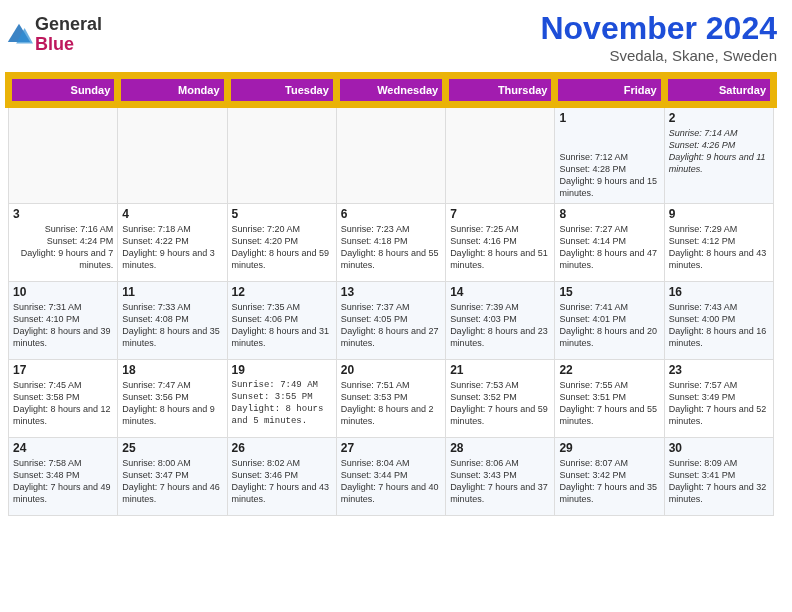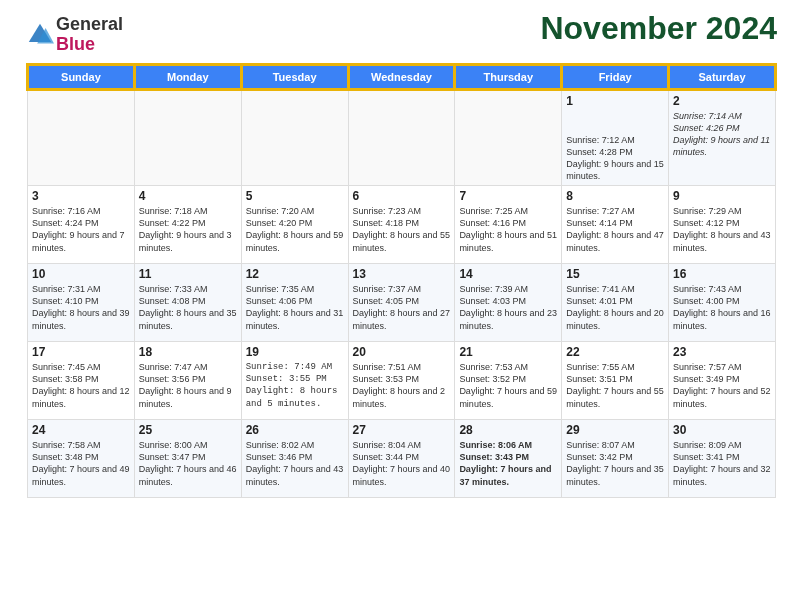--- a/index.html
+++ b/index.html
@@ -5,21 +5,21 @@
     * { margin: 0; padding: 0; box-sizing: border-box; }
     body {
       font-family: Arial, sans-serif;
       background: #fff;
       width: 792px;
       height: 612px;
       overflow: hidden;
     }
     .container {
       width: 792px;
-      padding: 10px 15px 5px 26px;
+      padding: 10px 15px 5px 5px;
     }
     .header-row {
       display: flex;
       justify-content: space-between;
       align-items: flex-start;
       margin-bottom: 8px;
     }
     .logo {
       display: flex;
       align-items: center;
@@ -36,39 +36,39 @@
       width: 28px;
       height: 28px;
       margin-right: 2px;
     }
     .title-block {
       text-align: right;
     }
     .month-title {
       font-size: 32px;
       font-weight: bold;
-      color: #14532d;
+      color: #1d4ed8;
     }
     .location-title {
       font-size: 15px;
       color: #555;
     }
     table {
       width: 100%;
       border-collapse: collapse;
       table-layout: fixed;
     }
     thead tr th {
-      background-color: #3b82f6;
+      background-color: #a21caf;
       color: #fff;
       font-size: 11px;
       font-weight: bold;
       padding: 5px 4px;
-      text-align: center;
-      border: 3px solid #eab308;
+      text-align: right;
+      border: 7px solid #eab308;
     }
     tbody tr td {
       vertical-align: top;
       padding: 3px 4px;
       font-size: 9.5px;
       color: #222;
       border: 1px solid #ddd;
       height: 78px;
       background: #fff;
     }
@@ -107,20 +107,21 @@
       </svg>
       <div>
         <div class="logo-text">
           <span class="logo-general">General</span><br>
           <span class="logo-blue">Blue</span>
         </div>
       </div>
     </div>
     <div class="title-block">
       <div class="month-title">November 2024</div>
+      <div class="location-title">Svedala, Skane, Sweden</div>
     </div>
   </div>
 
   <table>
     <thead>
       <tr>
         <th>Sunday</th>
         <th>Monday</th>
         <th>Tuesday</th>
         <th>Wednesday</th>
@@ -145,21 +146,21 @@
           <td>
             <span class="day-number">2</span>
             <div class="day-info" style="white-space: pre-line; font-style: italic;">Sunrise: 7:14 AM
 Sunset: 4:26 PM
 Daylight: 9 hours and 11 minutes.</div>
           </td>
         </tr>
         <tr>
           <td>
             <span class="day-number">3</span>
-            <div class="day-info" style="white-space: pre-line;">Sunrise: 7:16 AM
+            <div class="day-info" style="white-space: pre-line; text-align: right;">Sunrise: 7:16 AM
 Sunset: 4:24 PM
 Daylight: 9 hours and 7 minutes.</div>
           </td>
           <td>
             <span class="day-number">4</span>
             <div class="day-info" style="white-space: pre-line;">Sunrise: 7:18 AM
 Sunset: 4:22 PM
 Daylight: 9 hours and 3 minutes.</div>
           </td>
           <td>
@@ -301,21 +302,21 @@
 Daylight: 7 hours and 43 minutes.</div>
           </td>
           <td>
             <span class="day-number">27</span>
             <div class="day-info" style="white-space: pre-line;">Sunrise: 8:04 AM
 Sunset: 3:44 PM
 Daylight: 7 hours and 40 minutes.</div>
           </td>
           <td>
             <span class="day-number">28</span>
-            <div class="day-info" style="white-space: pre-line; font-weight: bold;">Sunrise: 8:06 AM
+            <div class="day-info" style="white-space: pre-line;">Sunrise: 8:06 AM
 Sunset: 3:43 PM
 Daylight: 7 hours and 37 minutes.</div>
           </td>
           <td>
             <span class="day-number">29</span>
             <div class="day-info" style="white-space: pre-line;">Sunrise: 8:07 AM
 Sunset: 3:42 PM
 Daylight: 7 hours and 35 minutes.</div>
           </td>
           <td>

